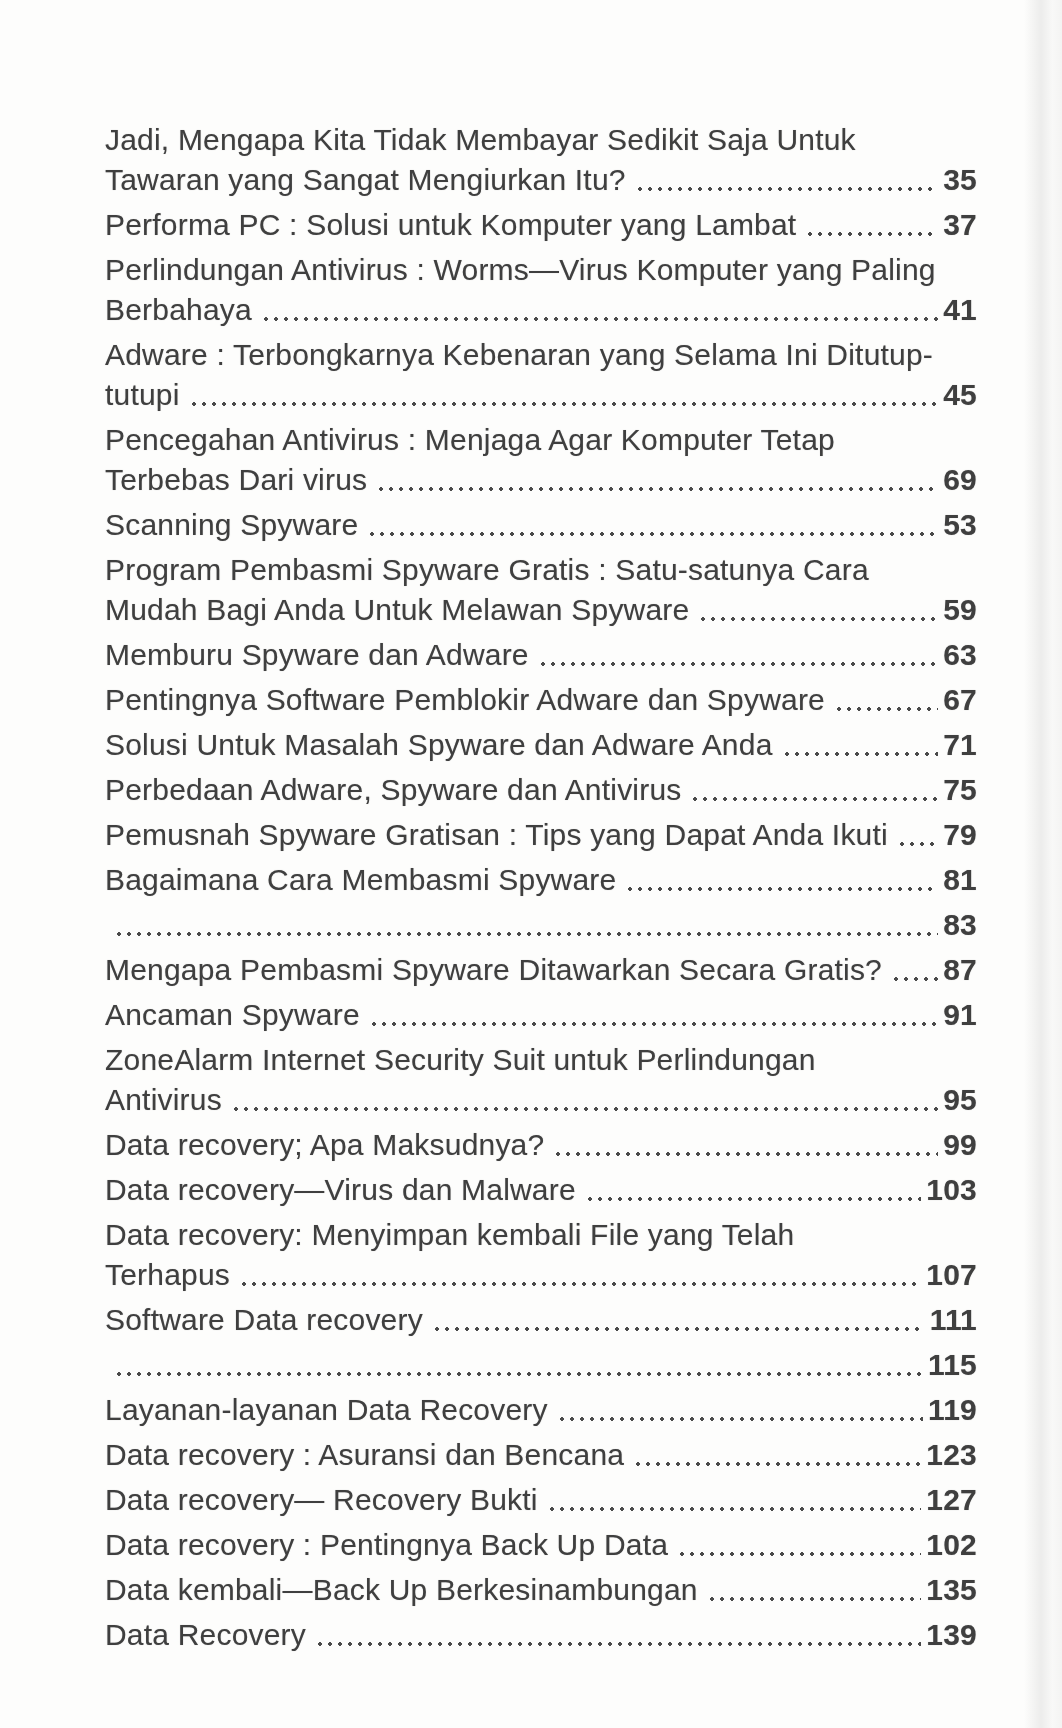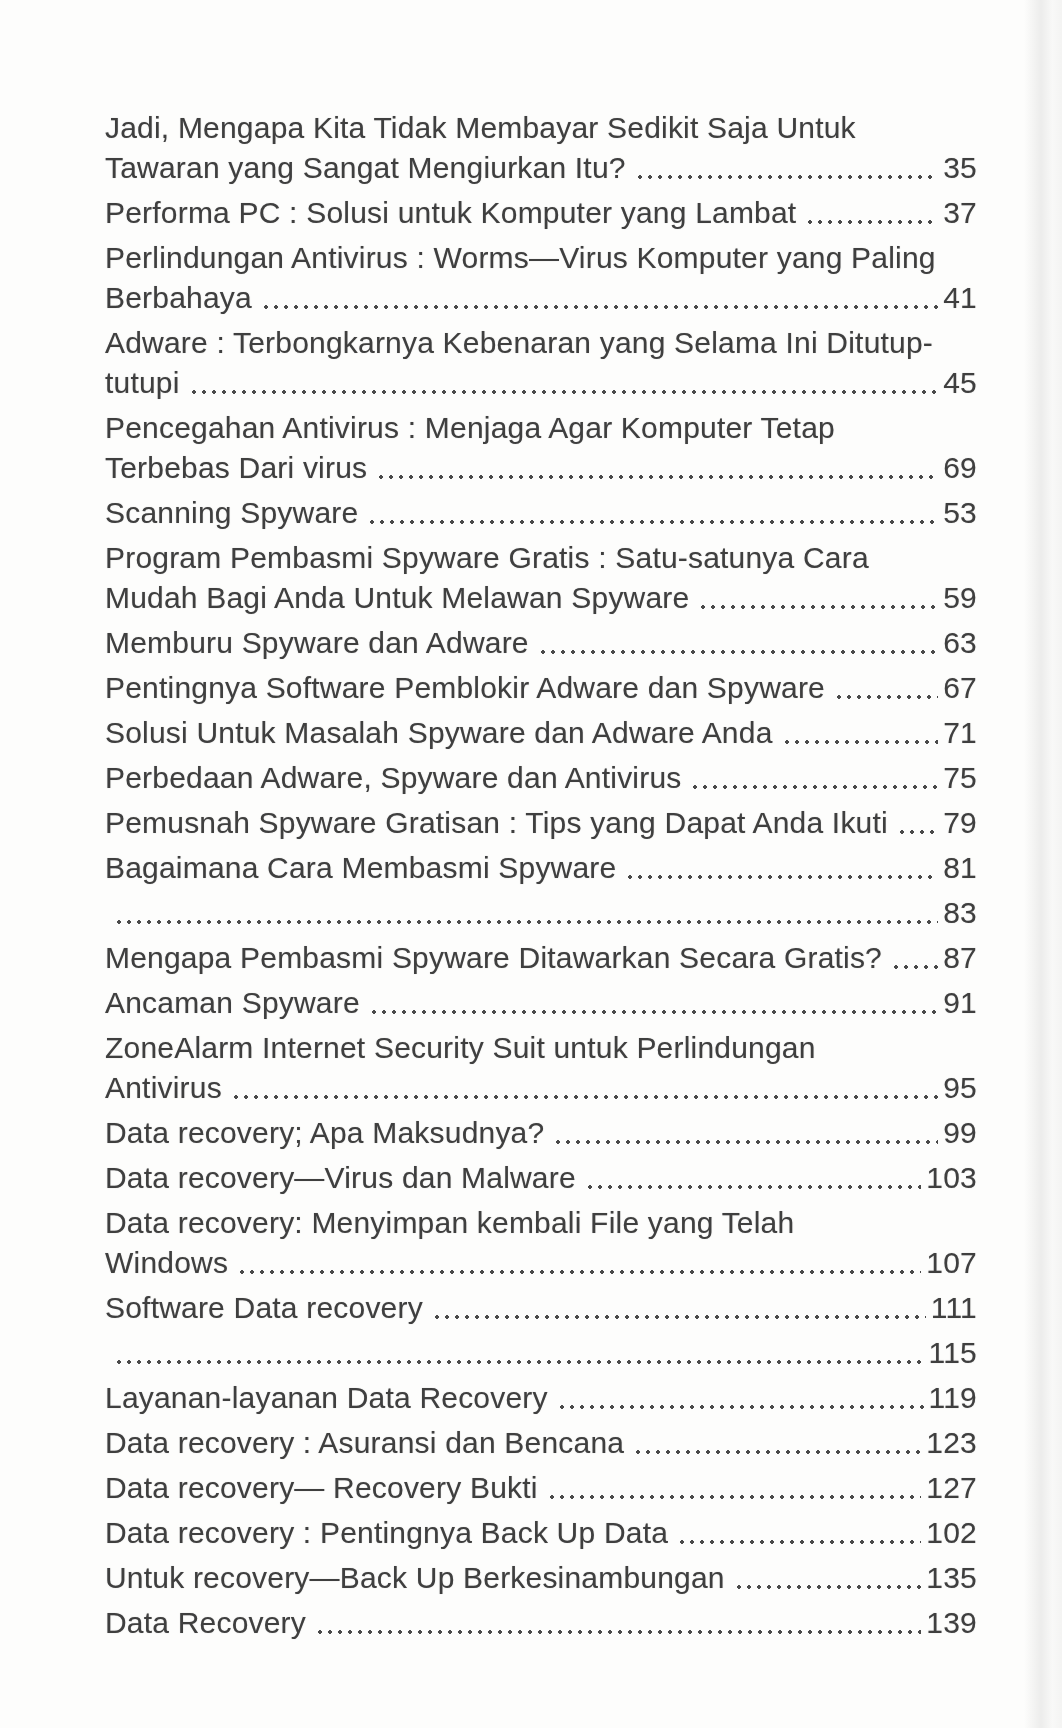--- a/index.html
+++ b/index.html
@@ -30,21 +30,21 @@
     background: linear-gradient(to right,
       rgba(0,0,0,0) 0%,
       rgba(90,90,90,0.10) 45%,
       rgba(140,140,140,0.04) 75%,
       rgba(120,120,120,0.07) 100%);
     pointer-events: none;
   }
   .toc {
     position: absolute;
     left: 105px;
-    top: 108px;
+    top: 120px;
     width: 872px;
   }
   .toc-entry {
     margin-bottom: 5px;
   }
   .toc-line,
   .toc-lastline {
     font-size: 30px;
     line-height: 40px;
     letter-spacing: 0.2px;
@@ -66,20 +66,21 @@
     margin: 0 5px 0 7px;
     background-image: radial-gradient(circle, #4a4a4a 1.8px, rgba(0,0,0,0) 2.1px);
     background-size: 10px 6px;
     background-repeat: repeat-x;
     background-position: left 2px bottom 8px;
   }
   .pagenum {
     flex: 0 0 auto;
     white-space: nowrap;
     text-align: right;
+    font-weight: bold;
   }
 </style>
 </head>
 <body>
 
 <div class="page">
   <div class="toc">
       <div class="toc-entry">
         <div class="toc-line">Jadi, Mengapa Kita Tidak Membayar Sedikit Saja Untuk</div>
         <div class="toc-lastline">
@@ -214,21 +215,21 @@
       <div class="toc-entry">
         <div class="toc-lastline">
           <span class="toc-text">Data recovery—Virus dan Malware</span>
           <span class="leader"></span>
           <span class="pagenum">103</span>
         </div>
       </div>
       <div class="toc-entry">
         <div class="toc-line">Data recovery: Menyimpan kembali File yang Telah</div>
         <div class="toc-lastline">
-          <span class="toc-text">Windows</span>
+          <span class="toc-text">Terhapus</span>
           <span class="leader"></span>
           <span class="pagenum">107</span>
         </div>
       </div>
       <div class="toc-entry">
         <div class="toc-lastline">
           <span class="toc-text">Software Data recovery</span>
           <span class="leader"></span>
           <span class="pagenum">111</span>
         </div>
@@ -262,21 +263,21 @@
       </div>
       <div class="toc-entry">
         <div class="toc-lastline">
           <span class="toc-text">Data recovery : Pentingnya Back Up Data</span>
           <span class="leader"></span>
           <span class="pagenum">102</span>
         </div>
       </div>
       <div class="toc-entry">
         <div class="toc-lastline">
-          <span class="toc-text">Untuk recovery—Back Up Berkesinambungan</span>
+          <span class="toc-text">Data kembali—Back Up Berkesinambungan</span>
           <span class="leader"></span>
           <span class="pagenum">135</span>
         </div>
       </div>
       <div class="toc-entry">
         <div class="toc-lastline">
           <span class="toc-text">Data Recovery</span>
           <span class="leader"></span>
           <span class="pagenum">139</span>
         </div>

